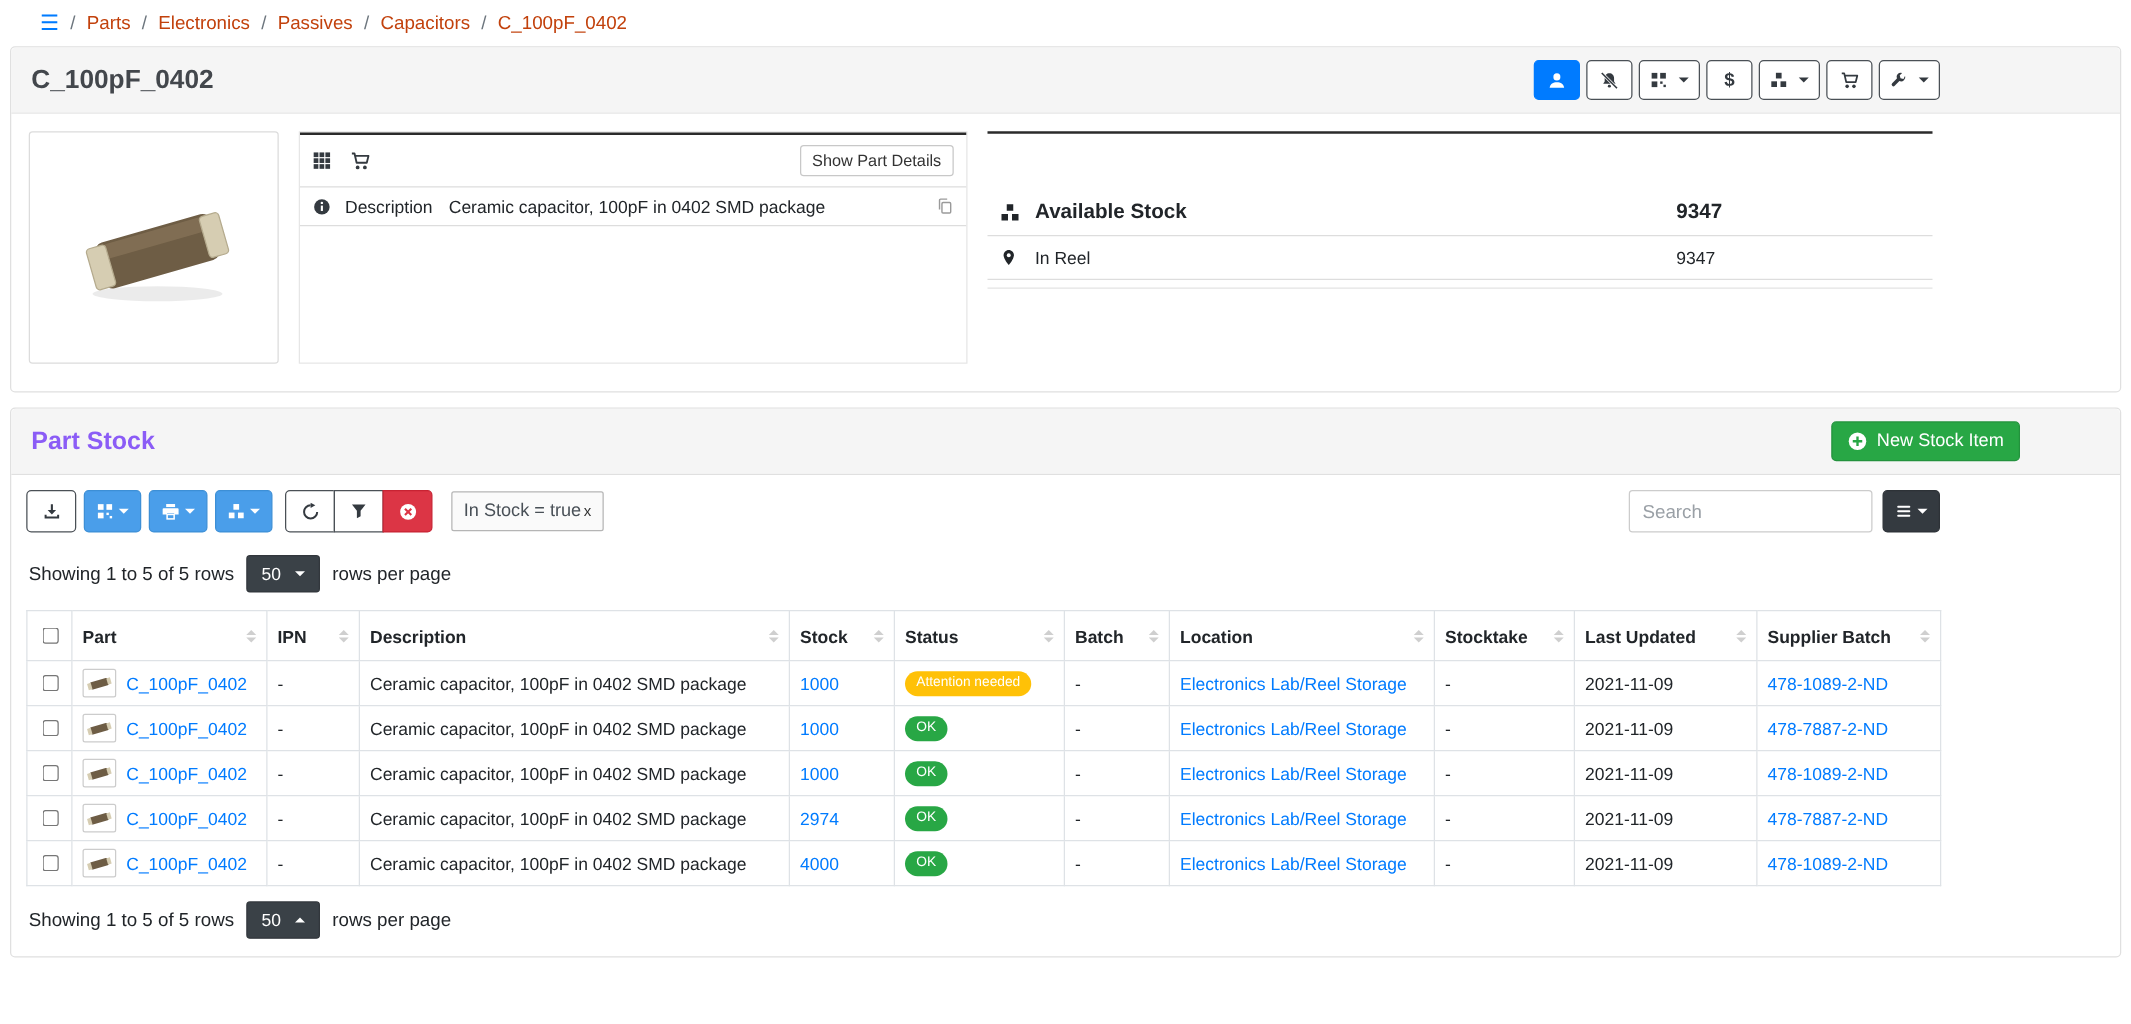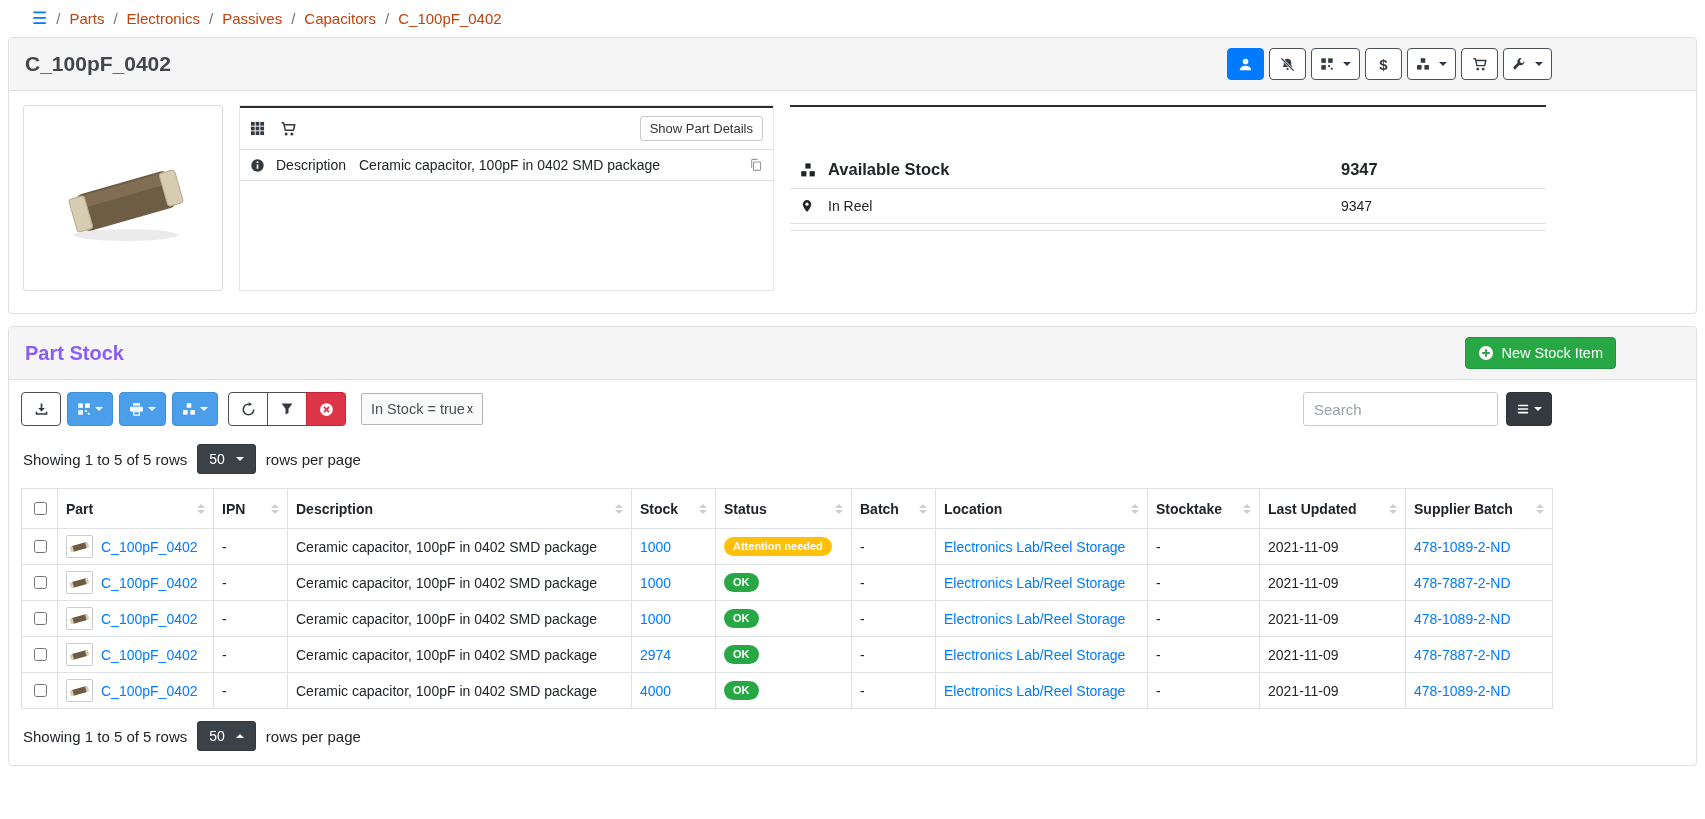--- a/index.html
+++ b/index.html
@@ -96,21 +96,21 @@
   .stock-tbl th { font-weight:700; padding:10px 8px; color:#212529; cursor:pointer; }
   .th-flex { display:flex; align-items:center; justify-content:space-between; }
   .sort { display:inline-flex; flex-direction:column; gap:2px; margin-left:6px; }
   .sort i { display:block; width:0; height:0; border-left:4px solid transparent; border-right:4px solid transparent; }
   .sort .up { border-bottom:4px solid #cfcfcf; }
   .sort .down { border-top:4px solid #cfcfcf; }
   .chk-col { text-align:center; }
   a.tbl-link { color:#007bff; text-decoration:none; cursor:pointer; }
   .part-cell { display:flex; align-items:center; }
   .thumb { display:inline-flex; align-items:center; justify-content:center; width:27px; height:23px; border:1px solid #ccc; border-radius:2px; background:#fff; margin-right:8px; flex:none; }
-  .badge { display:inline-block; padding:3px 9px; border-radius:10px; font-size:11px; font-weight:700; color:#fff; line-height:1.25; }
+  .badge { display:inline-block; padding:3px 9px; border-radius:10px; font-size:11px; font-weight:400; color:#fff; line-height:1.25; }
   .badge-warning { background:#ffc107; }
   .badge-success { background:#28a745; }
 
   svg.ic { display:block; }
 </style>
 </head>
 <body>
 
 <div class="page">
 

